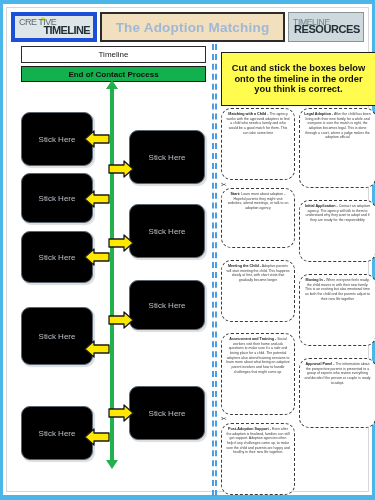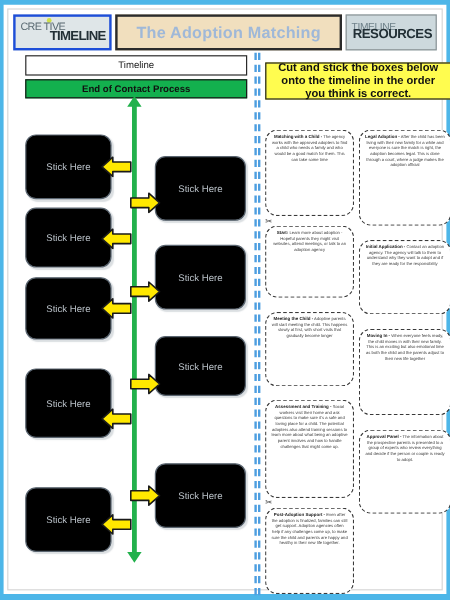--- a/index.html
+++ b/index.html
@@ -22,21 +22,21 @@
   }
 
   
   .header{
     position:absolute;left:4px;top:4px;right:4px;height:30px;
     display:flex;align-items:stretch;gap:3px;
   }
   .logo-box{
     width:78px;
     background:#dfe6e8;
-    border:2px solid #1d4ed8;
+    border:4px solid #1d4ed8;
     display:flex;flex-direction:column;align-items:center;justify-content:center;
     line-height:0.88;
     position:relative;
   }
   .logo-l1{
     font-size:9px;letter-spacing:-0.5px;color:#5a6a72;
     font-family:"Liberation Sans", sans-serif;
     align-self:flex-start;margin-left:4px;
     position:relative;
   }
@@ -122,21 +122,21 @@
     position:absolute;left:205px;top:36px;width:0;height:452px;
     border-left:2px dashed #4d9ee0;
   }
   .cutline2{
     position:absolute;left:208px;top:36px;width:0;height:452px;
     border-left:2px dashed #4d9ee0;
   }
 
   
   .instr{
-    position:absolute;left:214px;top:44px;width:155px;height:31px;
+    position:absolute;left:214px;top:44px;width:155px;height:54px;
     box-sizing:border-box;
     background:#fffc4f;
     border:1.5px solid #1d1d1d;
     display:flex;align-items:center;justify-content:center;text-align:center;
     padding:2px 3px;
     font-size:9.3px;font-weight:bold;color:#111;line-height:1.15;
   }
   .cut-box{
     position:absolute;
     box-sizing:border-box;

